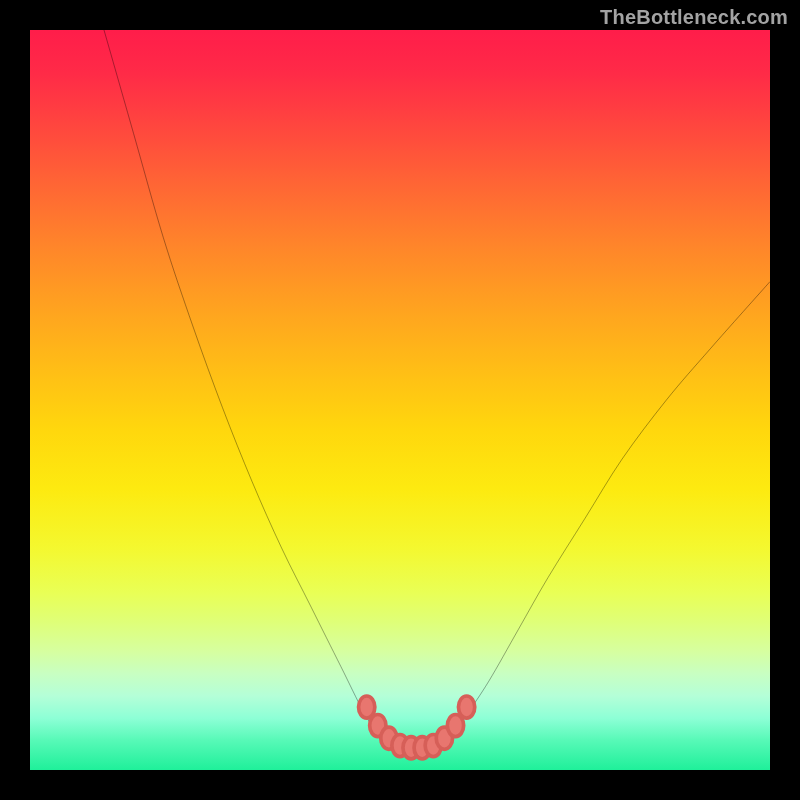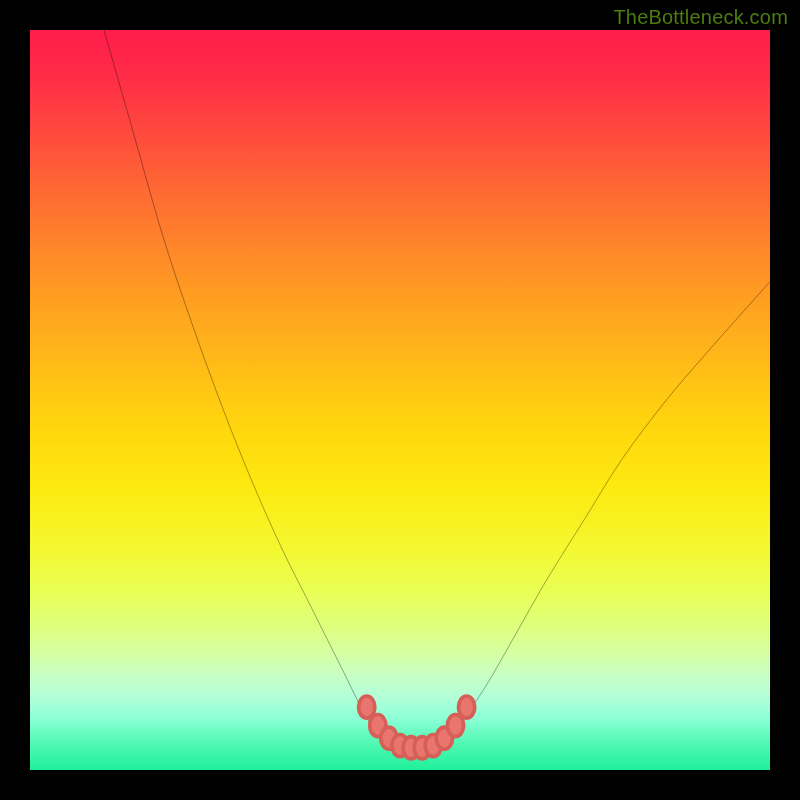--- a/index.html
+++ b/index.html
@@ -47,23 +47,23 @@
       #b4ffd8 90%,
       #8dffd6 93%,
       #57f9b7 96%,
       #1ff09a 100%
     );
   }
   .watermark {
     position: absolute;
     top: 6px;
     right: 12px;
-    color: #4d7c0f;
+    color: #a3a3a3;
     font-size: 20px;
-    font-weight: 400;
+    font-weight: 700;
     letter-spacing: 0.2px;
     user-select: none;
   }
   svg.curve {
     position: absolute;
     inset: 0;
     width: 100%;
     height: 100%;
   }
   .dot {

